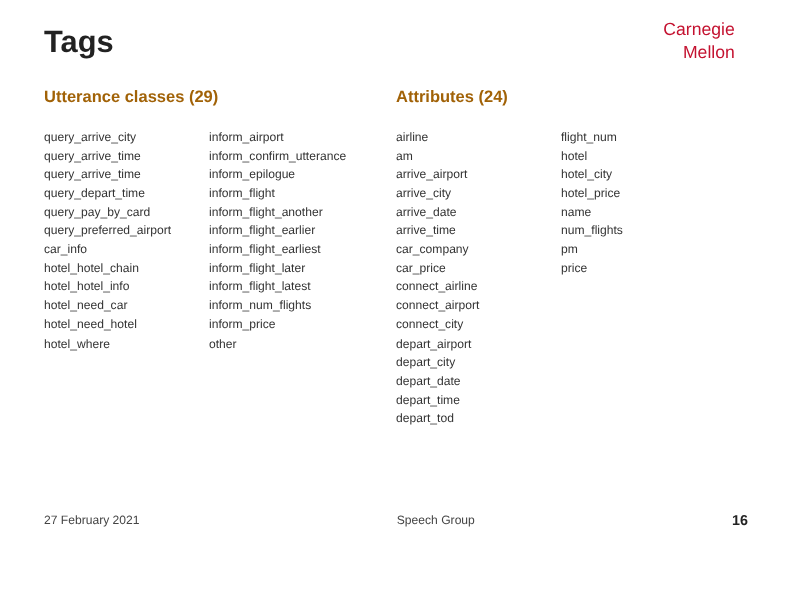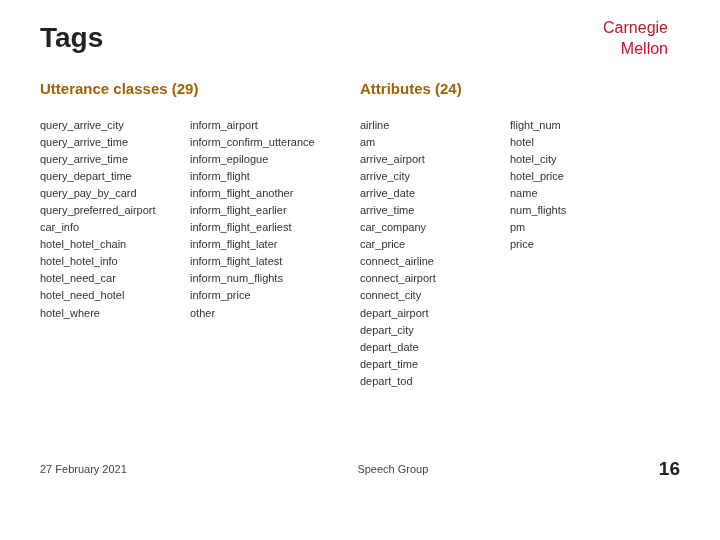--- a/index.html
+++ b/index.html
@@ -76,21 +76,21 @@
       left: 40px;
       right: 40px;
       display: flex;
       justify-content: space-between;
       align-items: center;
       font-size: 11px;
       color: #444444;
     }
 
     .footer-page {
-      font-size: 19px;
+      font-size: 13px;
       font-weight: bold;
       color: #222222;
     }
   </style>
 </head>
 <body>
 
 <div class="page">
 
   <div class="page-title">Tags</div>

